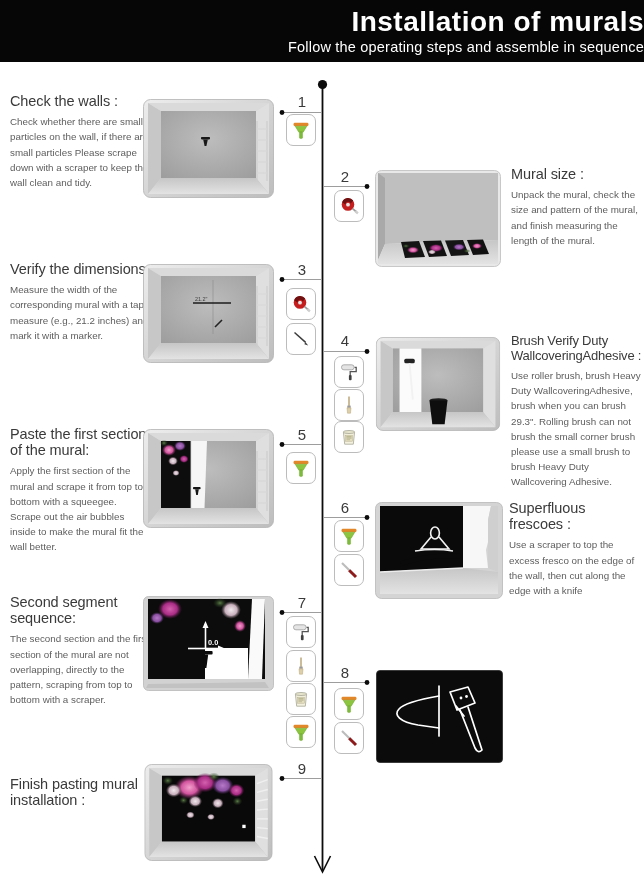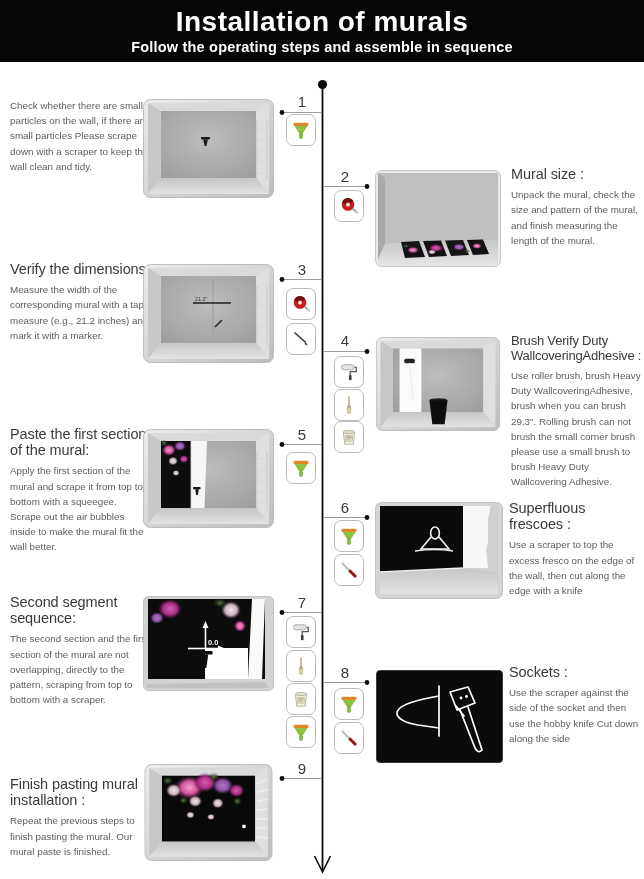--- a/index.html
+++ b/index.html
@@ -3,27 +3,27 @@
 <meta charset="utf-8">
 <style>
   html,body{margin:0;padding:0;}
   body{
     width:644px;height:879px;position:relative;background:#ffffff;
     font-family:"Liberation Sans",sans-serif;overflow:hidden;
   }
   
   .header{
     position:absolute;left:0;top:0;width:644px;height:62px;background:#060606;
-    display:flex;flex-direction:column;align-items:center;justify-content:center;
+    display:flex;flex-direction:column;align-items:flex-end;justify-content:center;
   }
   .header h1{
     margin:0;color:#ffffff;font-size:28px;font-weight:700;letter-spacing:.5px;line-height:1.05;
   }
   .header h2{
-    margin:2px 0 0 0;color:#ffffff;font-size:14.5px;font-weight:700;letter-spacing:.2px;
+    margin:2px 0 0 0;color:#ffffff;font-size:14.5px;font-weight:400;letter-spacing:.2px;
   }
   
   #canvas{position:absolute;left:0;top:62px;width:644px;height:817px;}
   .abs{position:absolute;}
   
   .step-text{position:absolute;}
   .step-title{
     margin:0;font-size:14.5px;font-weight:400;color:#3a3a3a;line-height:1.12;letter-spacing:-.1px;
   }
   .step-title.small{font-size:13px;letter-spacing:-.2px;}
@@ -193,20 +193,21 @@
   <div class="step-num" style="left:332px;top:107px">2</div>
   <div class="step-num" style="left:289px;top:200px">3</div>
   <div class="step-num" style="left:332px;top:271px">4</div>
   <div class="step-num" style="left:289px;top:365px">5</div>
   <div class="step-num" style="left:332px;top:438px">6</div>
   <div class="step-num" style="left:289px;top:533px">7</div>
   <div class="step-num" style="left:332px;top:603px">8</div>
   <div class="step-num" style="left:289px;top:699px">9</div>
 
   <div class="step-text" style="left:10px;top:31px;width:140px">
+    <h3 class="step-title">Check the walls :</h3>
     <p class="step-desc">Check whether there are small particles on the wall, if there are small particles Please scrape down with a scraper to keep the wall clean and tidy.</p>
   </div>
   <div class="step-text" style="left:511px;top:104px;width:130px">
     <h3 class="step-title">Mural size :</h3>
     <p class="step-desc">Unpack the mural, check the size and pattern of the mural, and finish measuring the length of the mural.</p>
   </div>
   <div class="step-text" style="left:10px;top:199px;width:142px">
     <h3 class="step-title">Verify the dimensions:</h3>
     <p class="step-desc">Measure the width of the corresponding mural with a tape measure (e.g., 21.2 inches) and mark it with a marker.</p>
   </div>
@@ -219,27 +220,22 @@
     <p class="step-desc">Use a scraper to top the excess fresco on the edge of the wall, then cut along the edge with a knife</p>
   </div>
   <div class="step-text" style="left:10px;top:364px;width:140px">
     <h3 class="step-title">Paste the first section of the mural:</h3>
     <p class="step-desc">Apply the first section of the mural and scrape it from top to bottom with a squeegee. Scrape out the air bubbles inside to make the mural fit the wall better.</p>
   </div>
   <div class="step-text" style="left:10px;top:532px;width:144px">
     <h3 class="step-title">Second segment sequence:</h3>
     <p class="step-desc">The second section and the first section of the mural are not overlapping, directly to the pattern, scraping from top to bottom with a scraper.</p>
   </div>
-  <div class="step-text" style="left:509px;top:602px;width:133px">
-    <h3 class="step-title">Sockets :</h3>
-    <p class="step-desc">Use the scraper against the side of the socket and then use the hobby knife Cut down along the side</p>
-  </div>
   <div class="step-text" style="left:10px;top:714px;width:140px">
     <h3 class="step-title">Finish pasting mural installation :</h3>
-    <p class="step-desc">Repeat the previous steps to finish pasting the mural. Our mural paste is finished.</p>
   </div>
 
   <div class="tool-box" style="left:286px;top:52px">
       <svg width="22" height="22">
         <use href="#sym-scraper"></use>
       </svg>
     </div>
 
   <div class="tool-box" style="left:334px;top:128px">
       <svg width="22" height="22">

